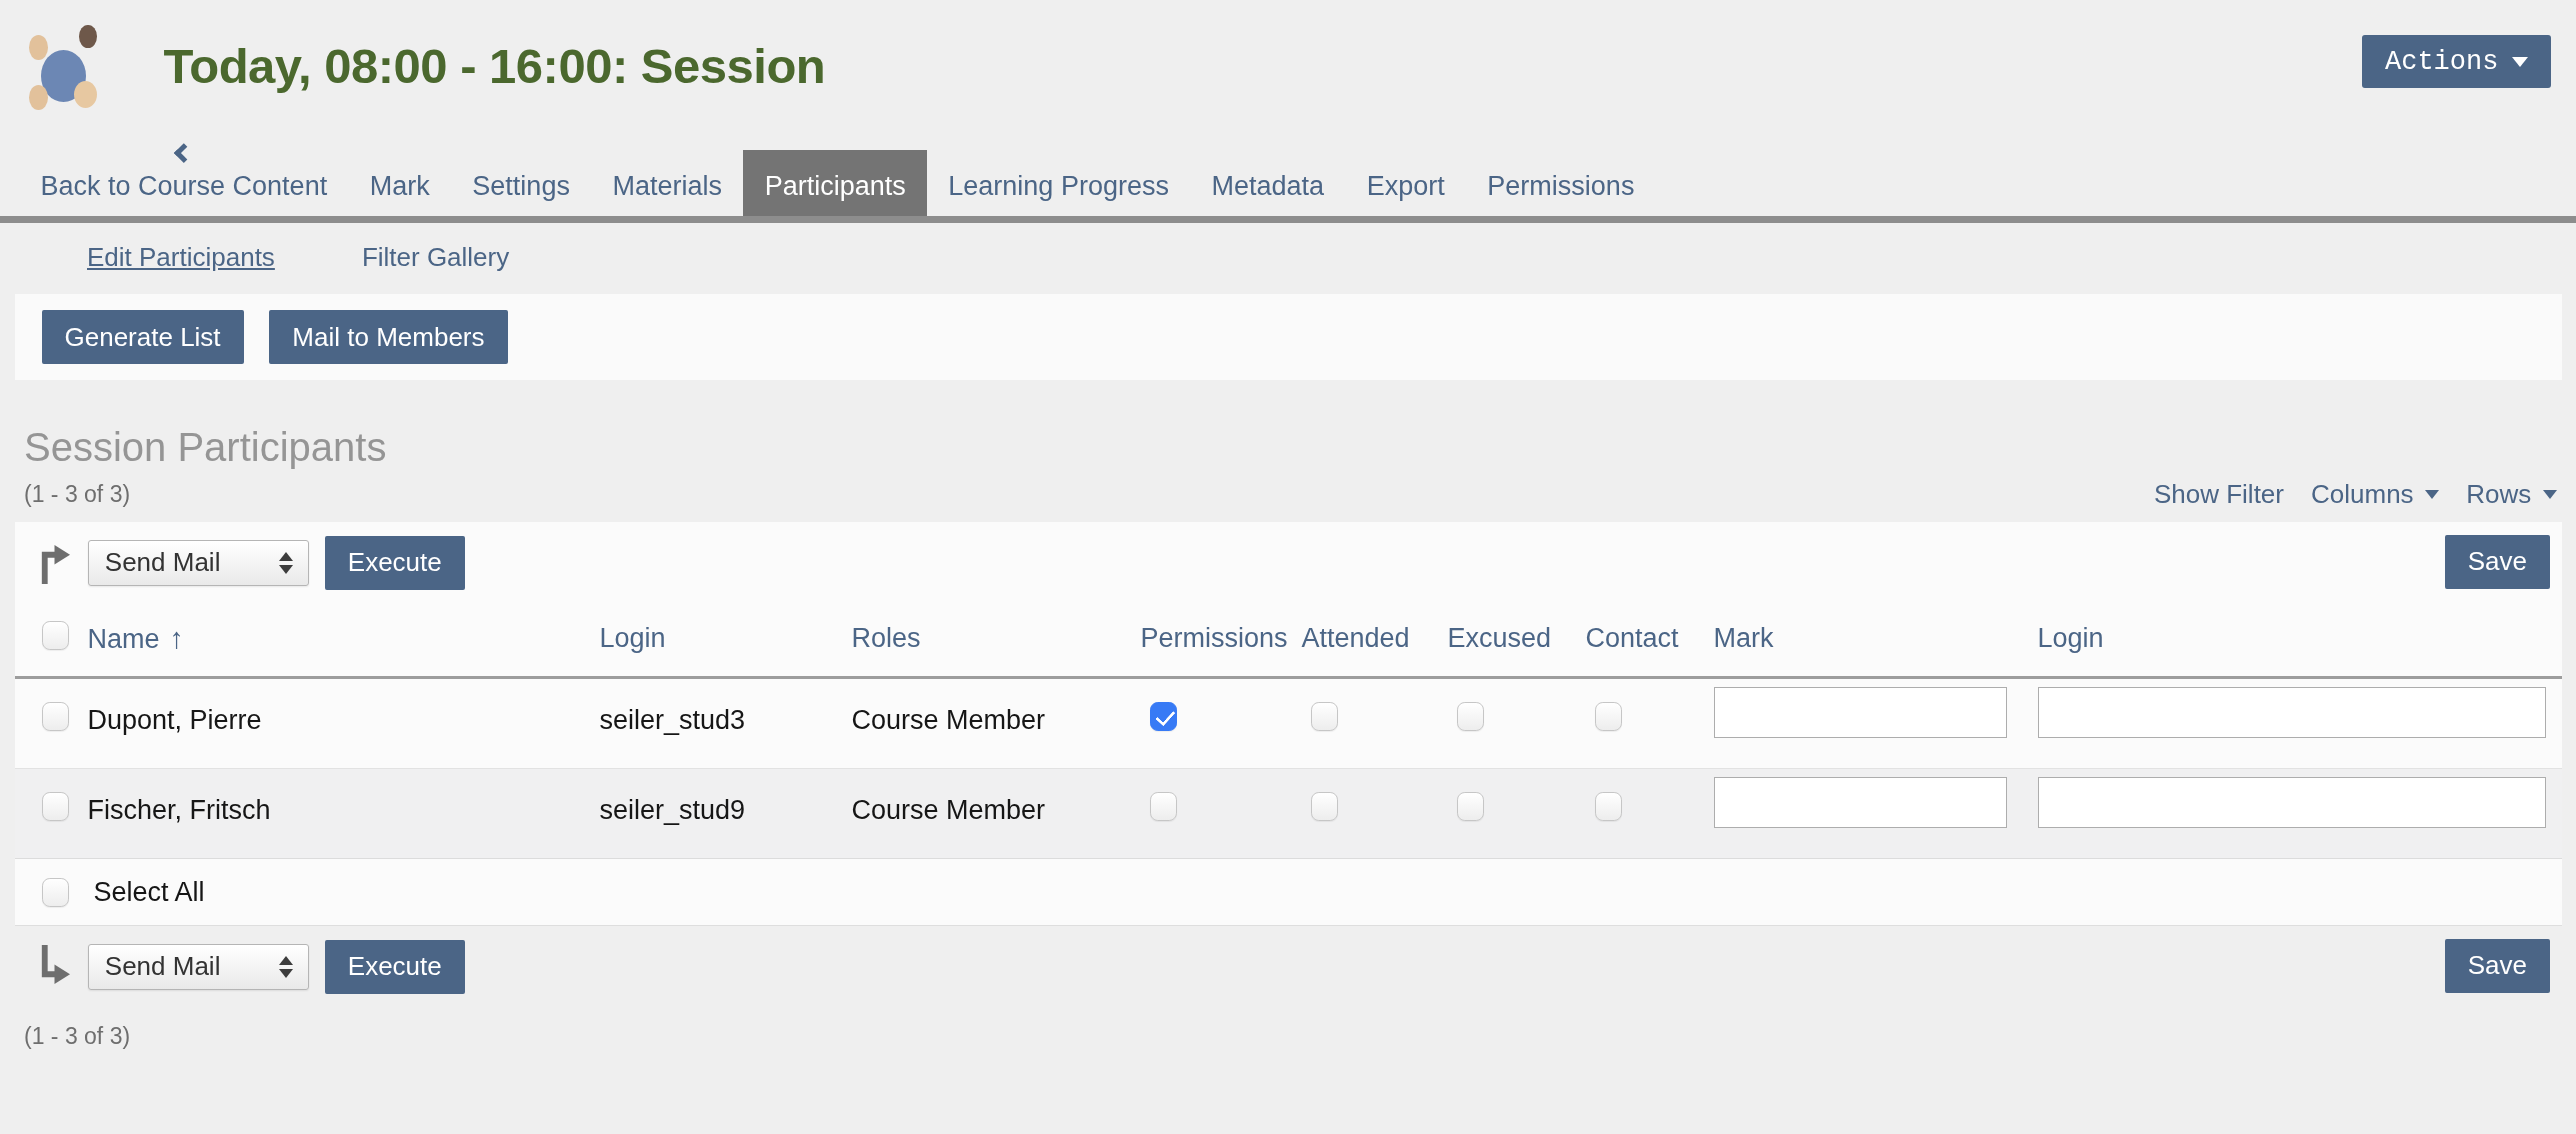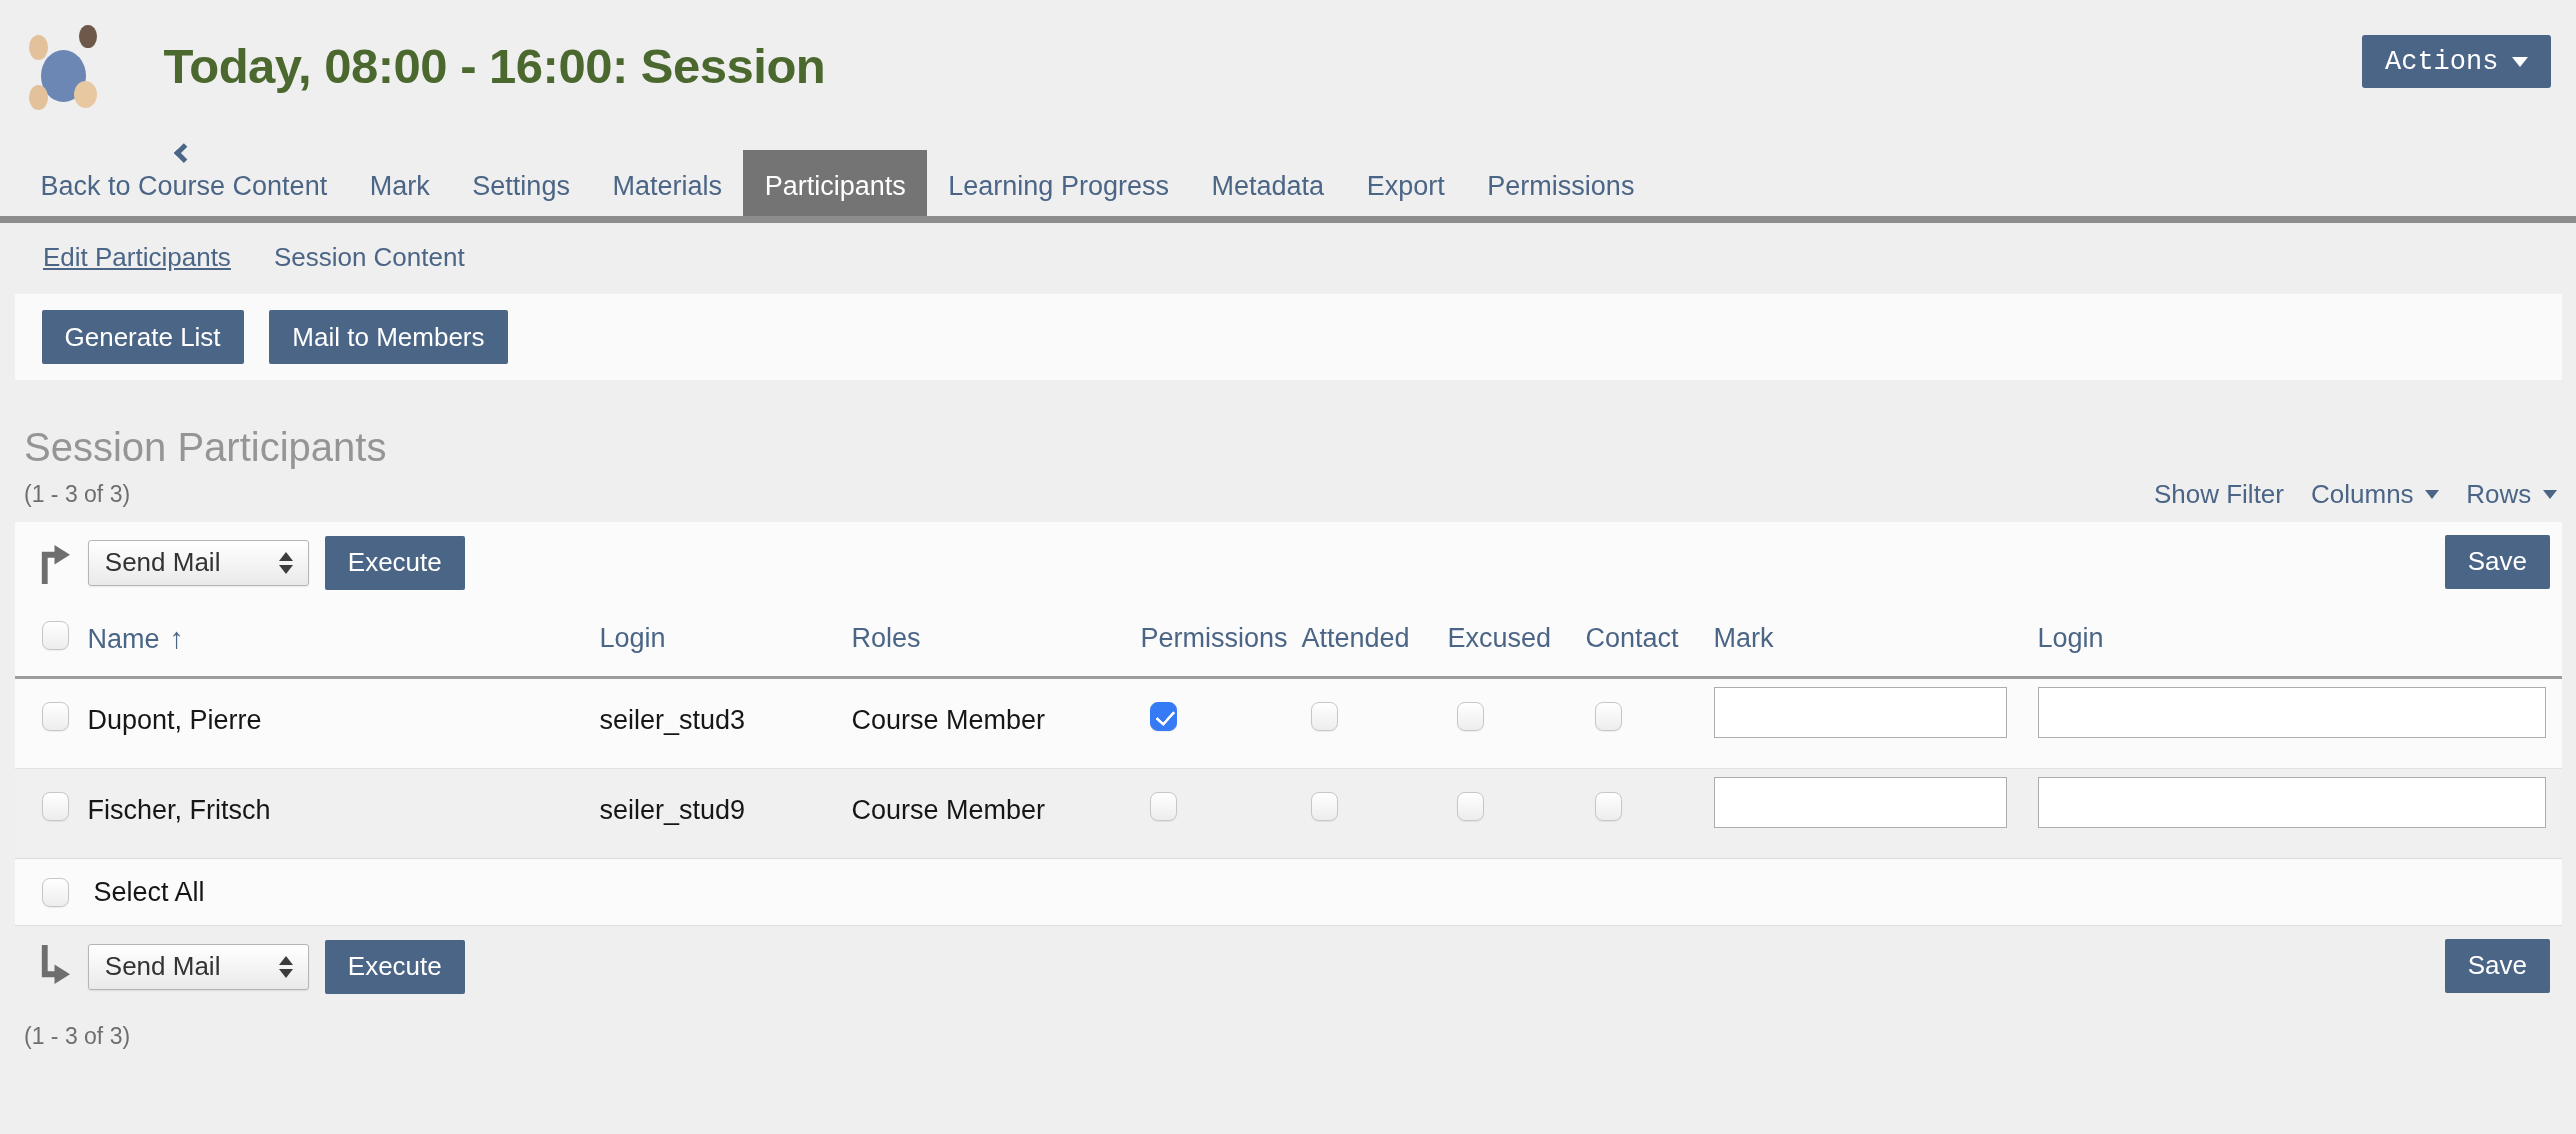--- a/index.html
+++ b/index.html
@@ -35,21 +35,21 @@
   .tabbar { display:flex; align-items:flex-end; padding-left:25px; border-bottom:7.8px solid #8d8d8d; margin-top:17.5px; }
   .tab, .back-link {
     color:#4b6586; font-size:27px; padding:13.6px 21.3px; white-space:nowrap; cursor:pointer;
   }
   .back-link { display:flex; align-items:center; gap:11.6px; padding-left:15.5px;flex-direction:column; }
   .chev-left { width:13.6px; height:13.6px; border-left:5.8px solid #4b6586; border-bottom:5.8px solid #4b6586; transform:rotate(45deg); display:inline-block; margin-top:1.9px; }
   .tab.active { background:#747474; color:#fff; padding-top:21.3px; }
 
   
   .subtabs { display:flex; gap:43px; padding:19.4px 0 0 43px; font-size:26px; }
-  .subtab { color:#4b6586; cursor:pointer; }
+  .subtab { color:#4b6586; cursor:pointer;margin-left:44px; }
   .subtab.active { text-decoration:underline; }
 
   
   .toolbar-strip { margin:21.3px 14.5px 0 14.5px; background:#fafafa; padding:15.5px 27px; }
   .btn {
     background:#4b6586; color:#fff; font-size:26px; font-family:inherit;
     padding:11.6px 23px; border:none; border-radius:1.9px; cursor:pointer;
   }
   .toolbar-strip .btn { margin-right:21.3px; }
 
@@ -141,21 +141,21 @@
   <span class="tab">Materials</span>
   <span class="tab active">Participants</span>
   <span class="tab">Learning Progress</span>
   <span class="tab">Metadata</span>
   <span class="tab">Export</span>
   <span class="tab">Permissions</span>
 </div>
 
 <div class="subtabs">
   <span class="subtab active">Edit Participants</span>
-  <span class="subtab">Session Content</span>
+  <span class="subtab">Filter Gallery</span>
 </div>
 
 <div class="toolbar-strip">
   <button class="btn">Generate List</button>
   <button class="btn">Mail to Members</button>
 </div>
 
 <h2 class="section-title">Session Participants</h2>
 <div class="range-row">
   <span class="range-text">(1 - 3 of 3)</span>

